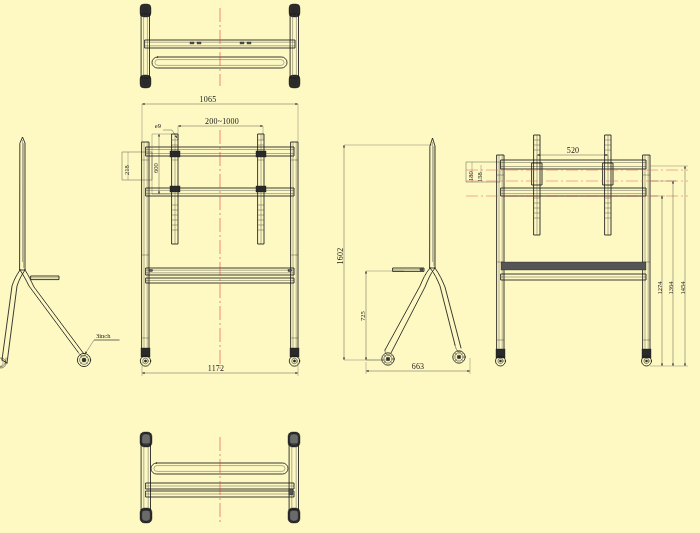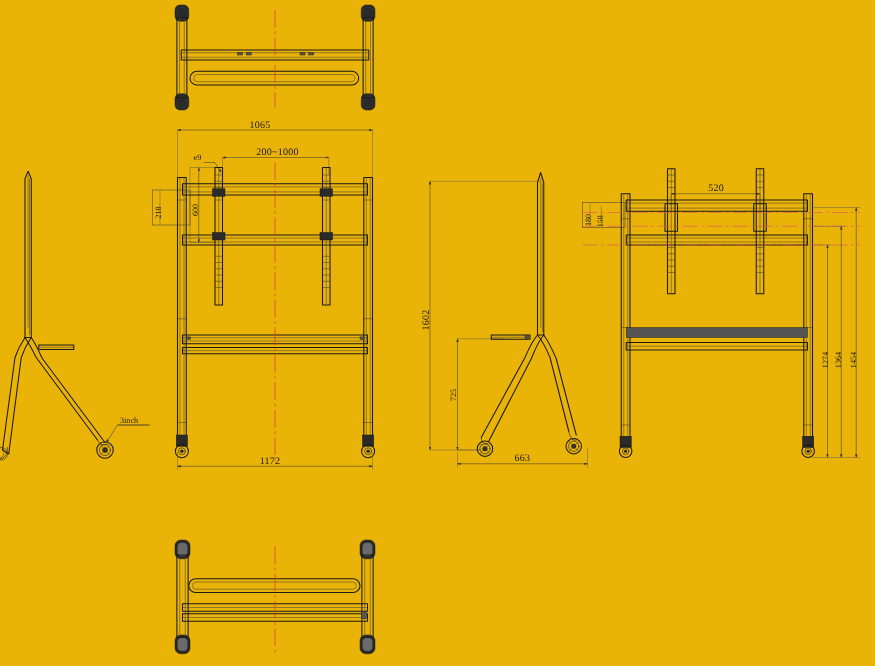--- a/index.html
+++ b/index.html
@@ -5,21 +5,21 @@
 <style>
   html, body {
     margin: 0;
     padding: 0;
     background: #ffffff;
   }
   #sheet {
     position: relative;
     width: 700px;
     height: 533px;
-    background: #eab308;
+    background: #fef9c3;
     overflow: hidden;
     font-family: "Liberation Serif", serif;
   }
   #sheet svg {
     position: absolute;
     top: 0;
     left: 0;
     width: 700px;
     height: 533px;
   }

